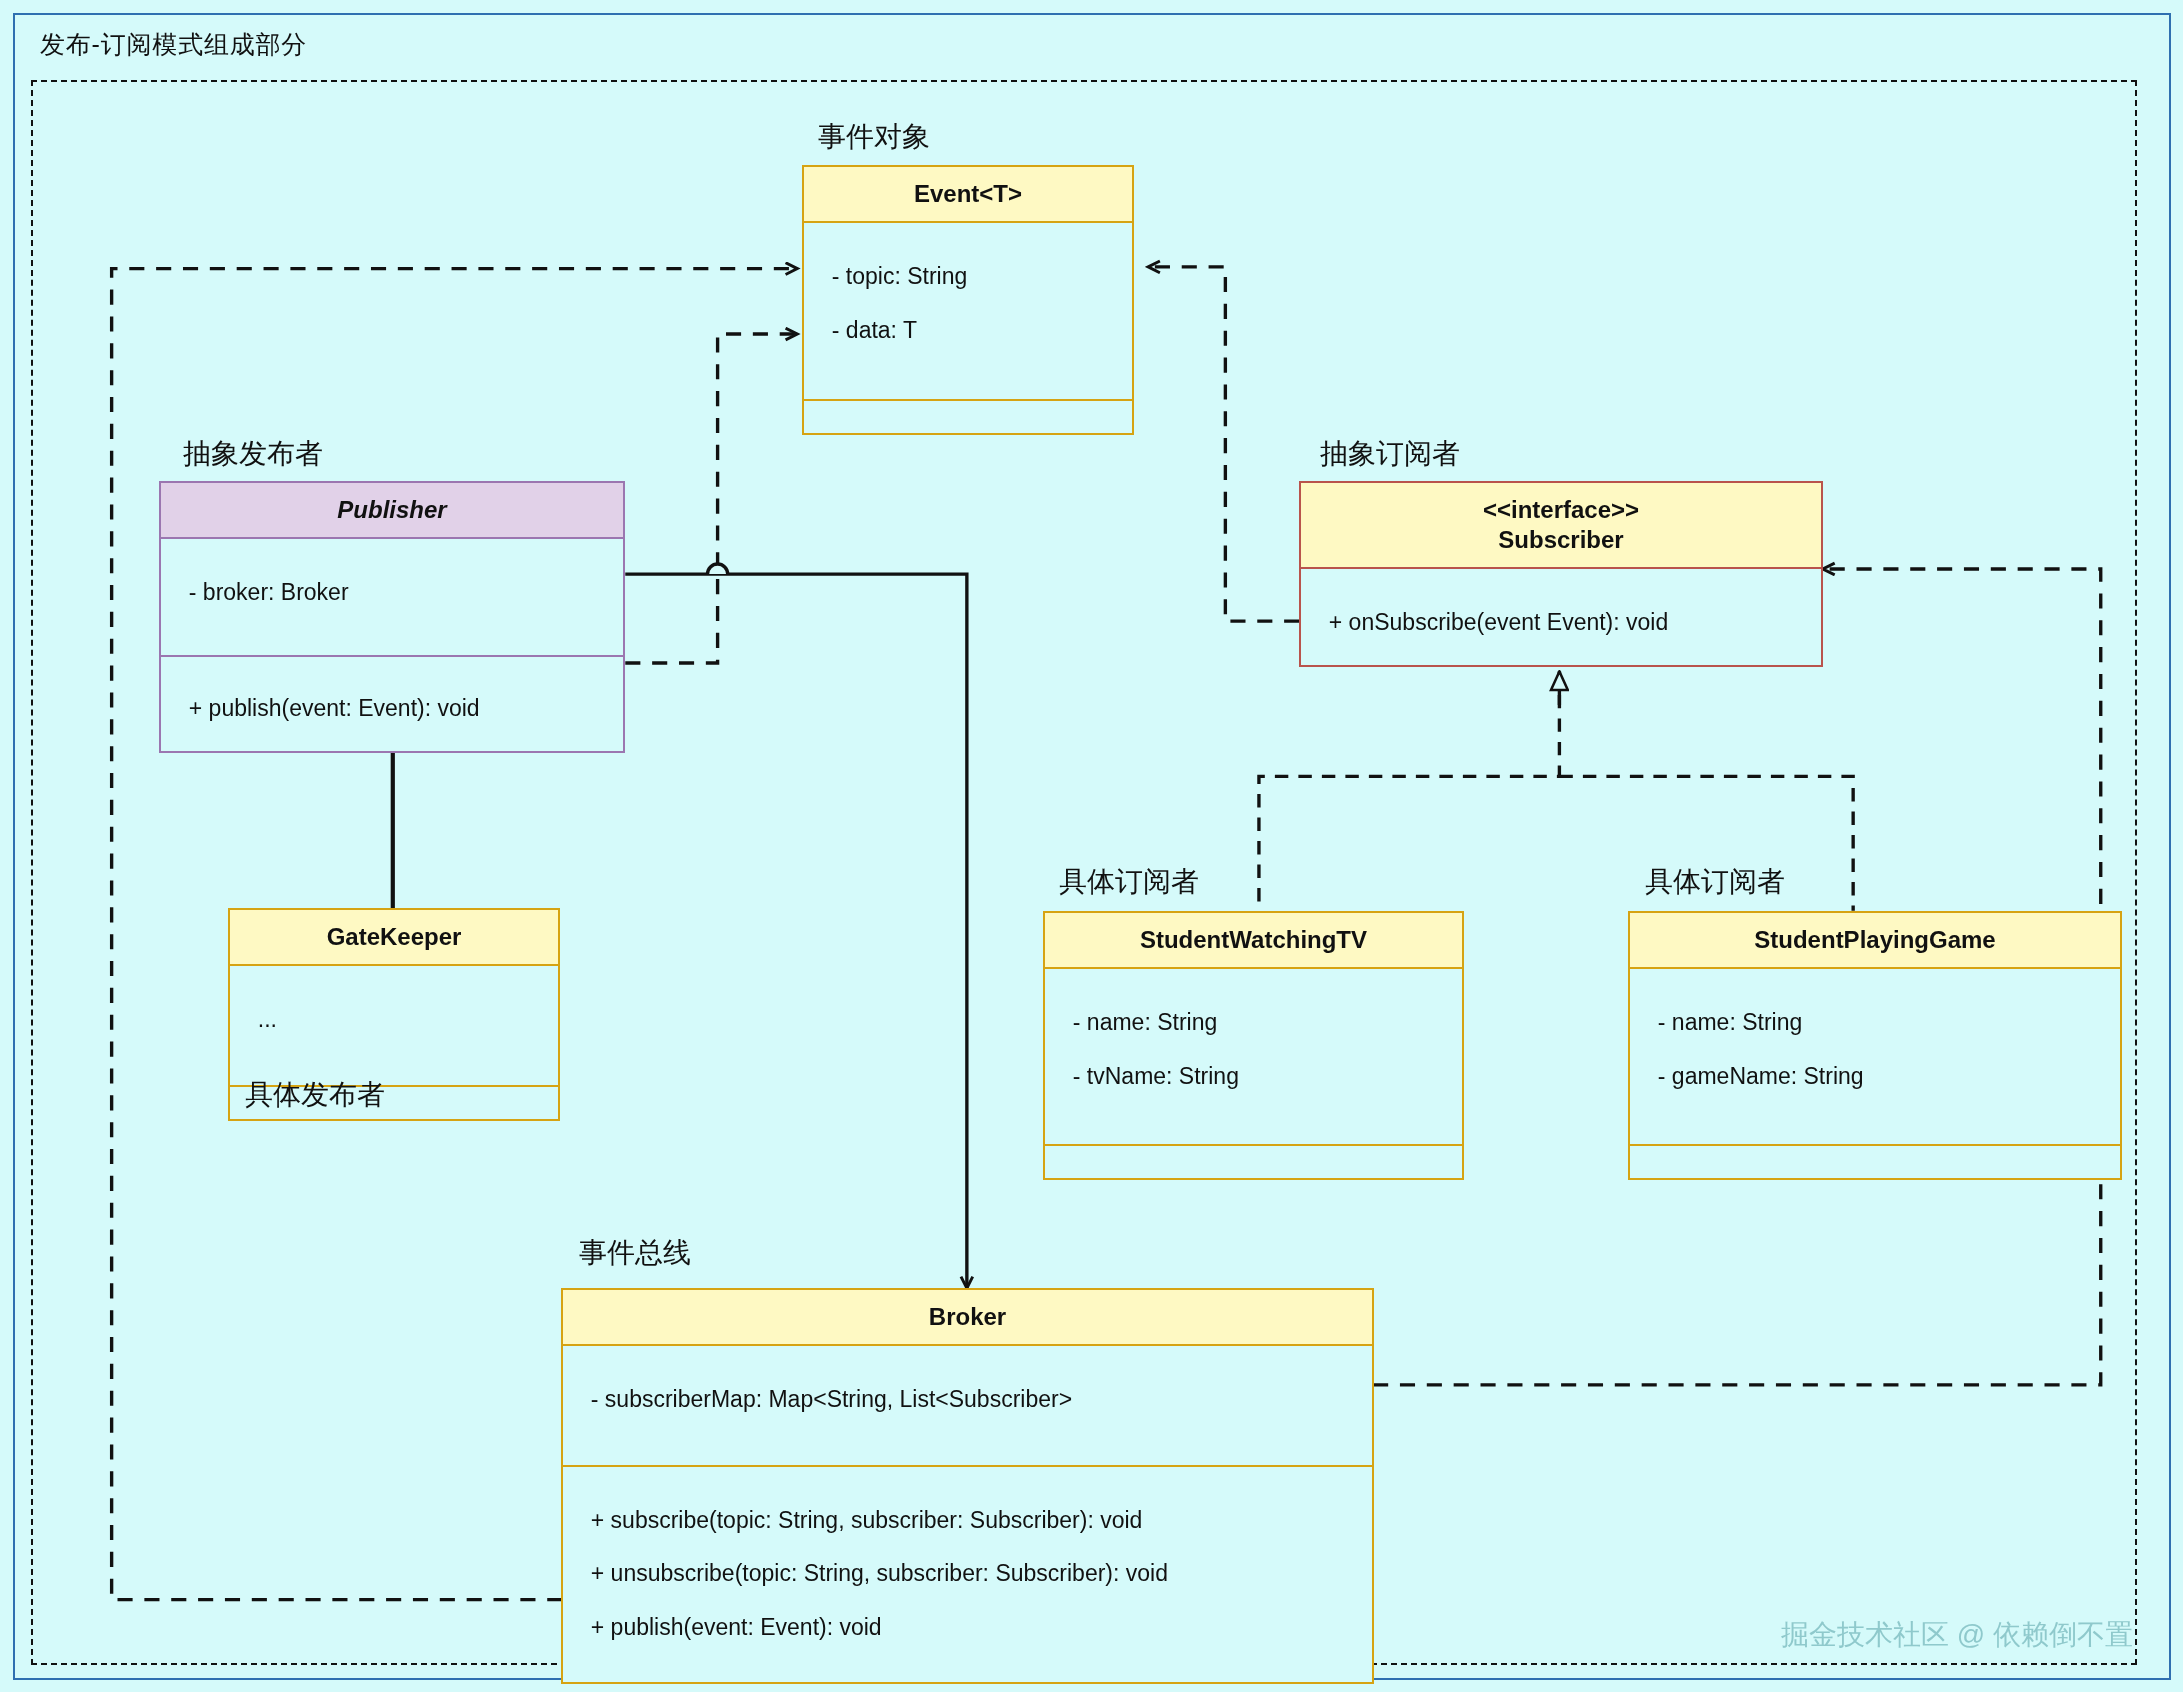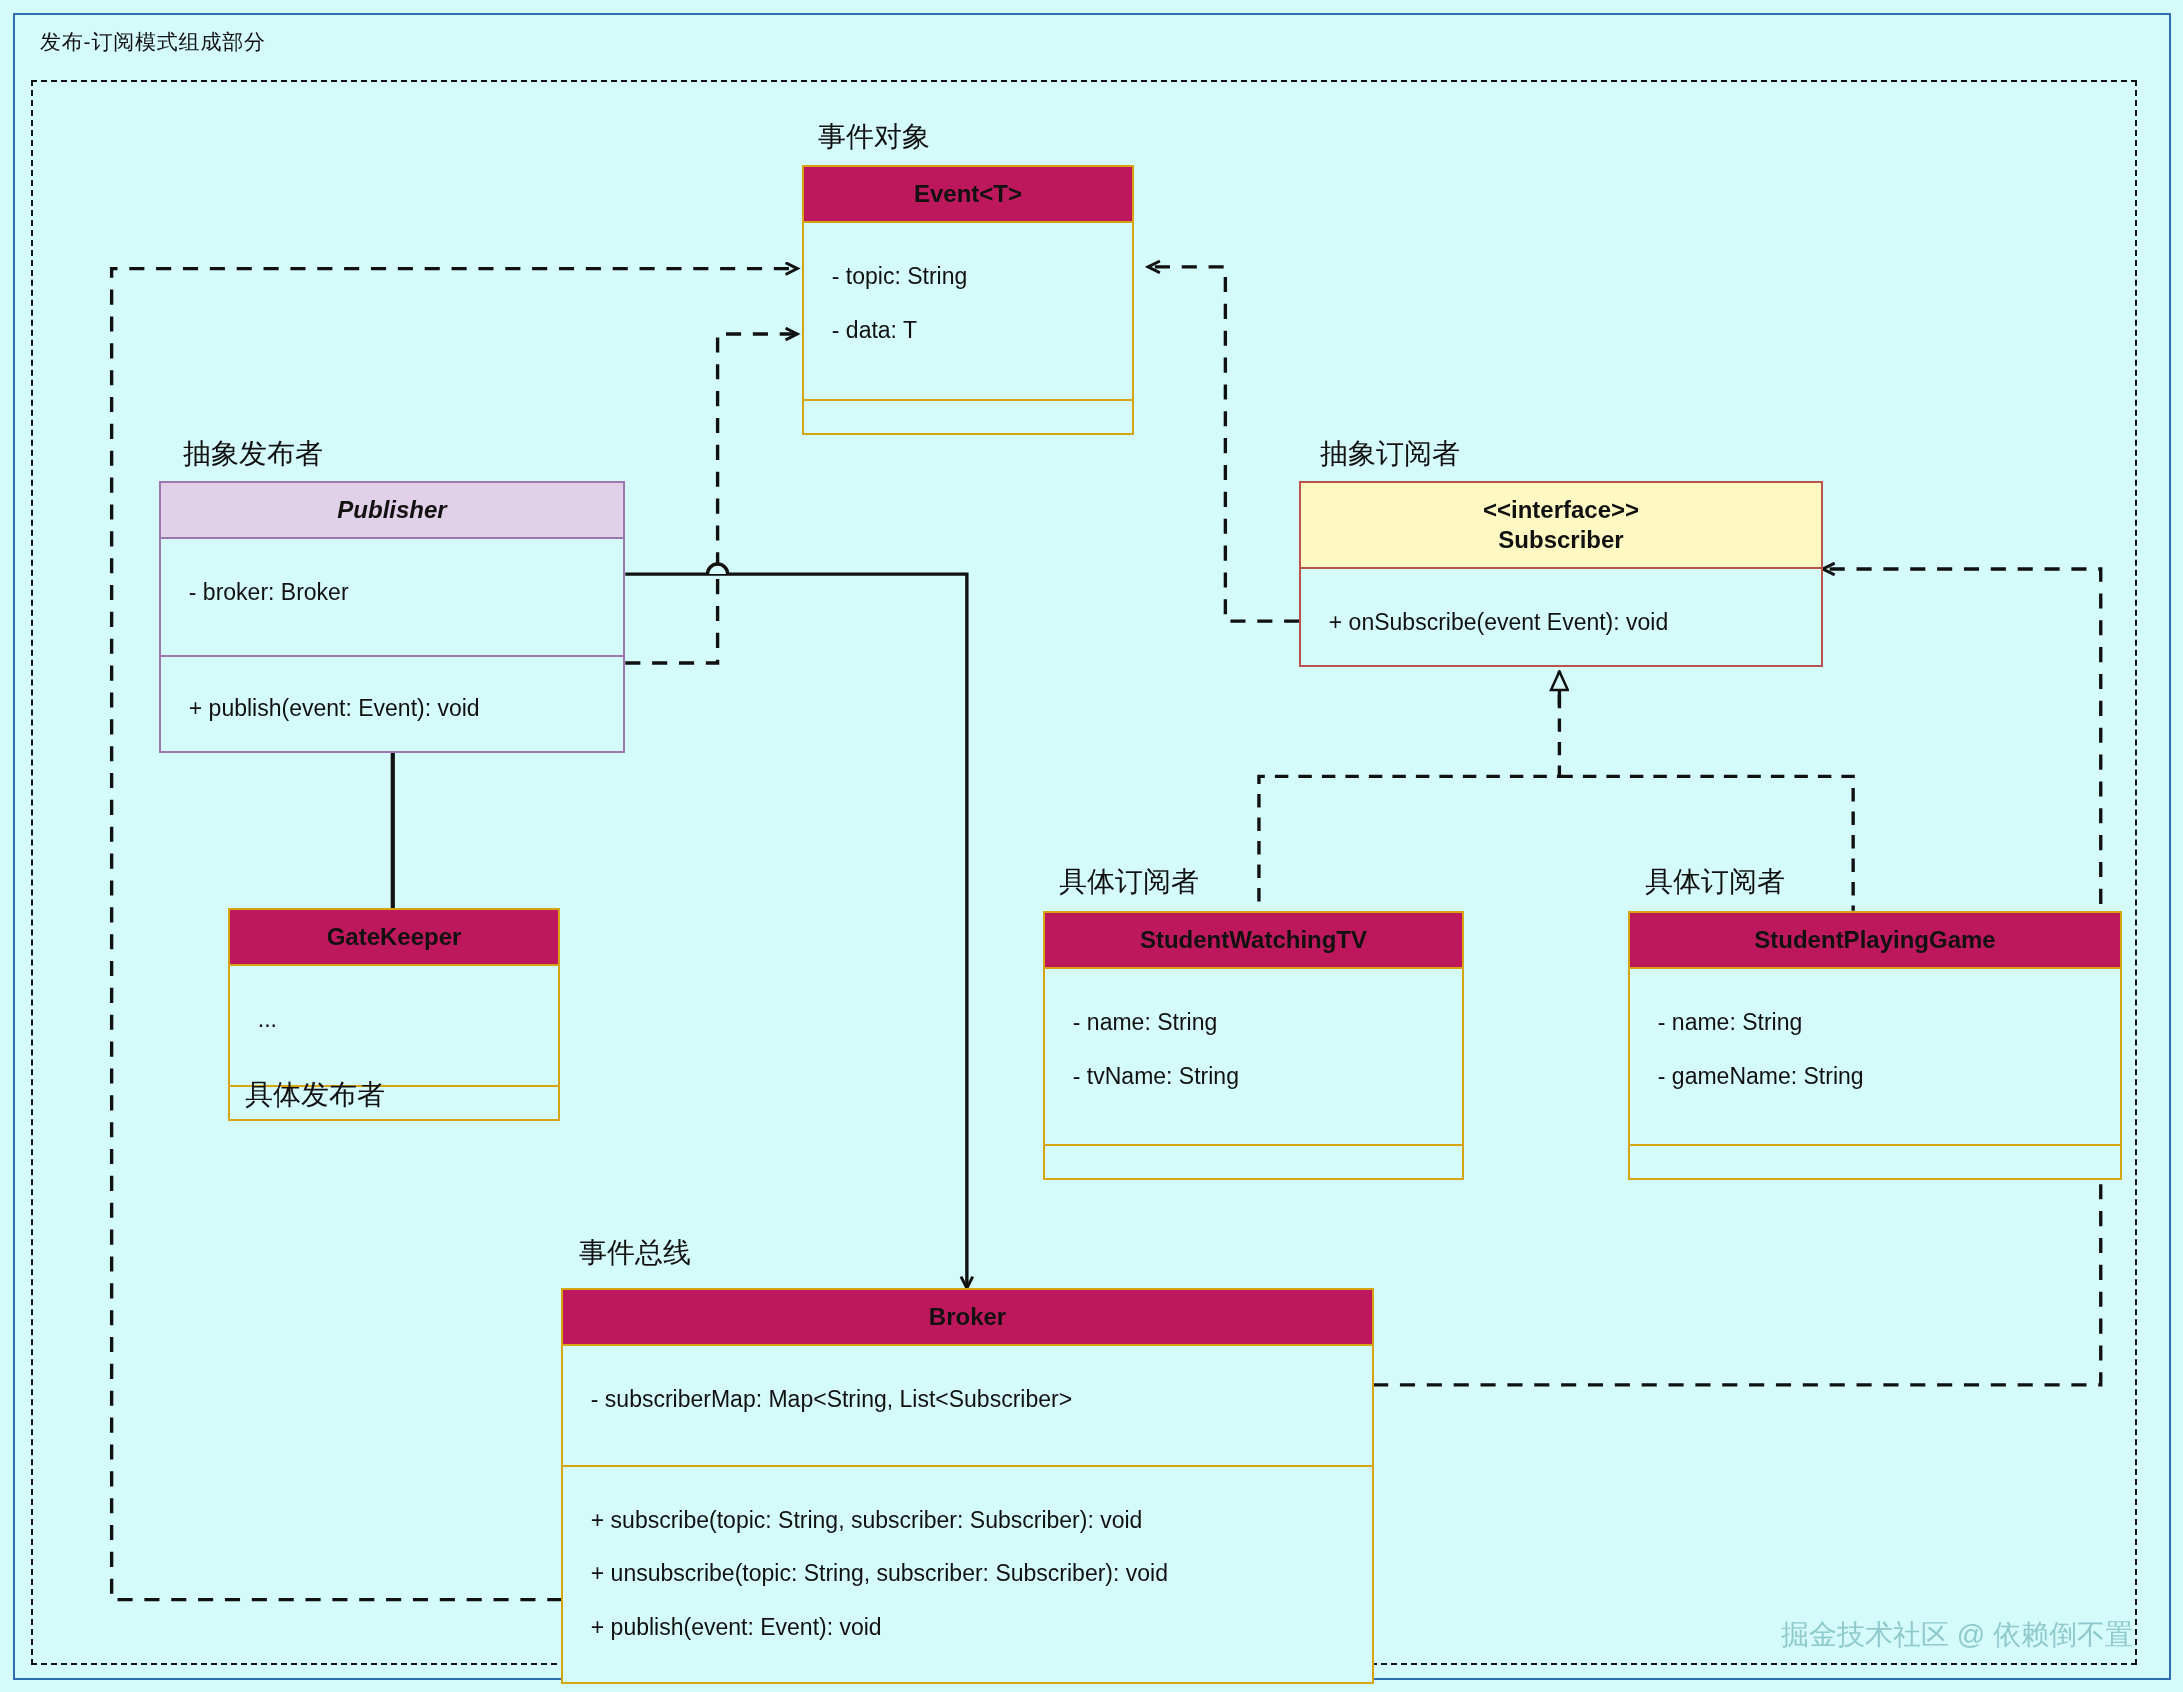--- a/index.html
+++ b/index.html
@@ -5,21 +5,21 @@
   html,body{margin:0;padding:0;background:#d5fafa;}
   body{font-family:"Liberation Sans","DejaVu Sans",sans-serif;}
   #stage{position:relative;width:2183px;height:1692px;background:#d5fafa;overflow:hidden;}
 
   
   #outer-frame{
     position:absolute;left:12.6px;top:12.6px;width:2158px;height:1667px;
     border:2.5px solid #2f6fb0;box-sizing:border-box;background:#d5fafa;
   }
   #diagram-title{
-    position:absolute;left:40px;top:28px;font-size:21px;color:#111;
+    position:absolute;left:40px;top:28px;font-size:25px;color:#111;
     letter-spacing:0.8px;white-space:nowrap;
   }
   
   #region-boundary{
     position:absolute;left:31px;top:80px;width:2106px;height:1585px;
     border:2.5px dashed #111;box-sizing:border-box;pointer-events:none;
   }
 
   
   #links{position:absolute;left:0;top:0;width:2183px;height:1692px;}
@@ -29,21 +29,21 @@
   .uml .hdr{
     text-align:center;font-weight:bold;font-size:24px;color:#111;
     padding:11.8px 6.7px;box-sizing:border-box;line-height:1.25;
   }
   .uml .sect{box-sizing:border-box;padding:16px;margin-top:11px;}
   .uml .row{font-size:23px;color:#111;padding:13.4px 11.8px;white-space:nowrap;}
   .uml .empty{height:11.8px;}
 
   
   .c-orange{border:2.5px solid #d6a312;}
-  .c-orange .hdr{background:#be185d;border-bottom:2.5px solid #d6a312;}
+  .c-orange .hdr{background:#fef9c3;border-bottom:2.5px solid #d6a312;}
   .c-orange .divider{border-top:2.5px solid #d6a312;}
 
   
   .c-purple{border:2.5px solid #9b76b0;}
   .c-purple .hdr{background:#e1d1e8;border-bottom:2.5px solid #9b76b0;font-style:italic;}
   .c-purple .divider{border-top:2.5px solid #9b76b0;}
 
   
   .c-pink{border:2.5px solid #b9534c;}
   .c-pink .hdr{background:#fef9c3;border-bottom:2.5px solid #b9534c;}

